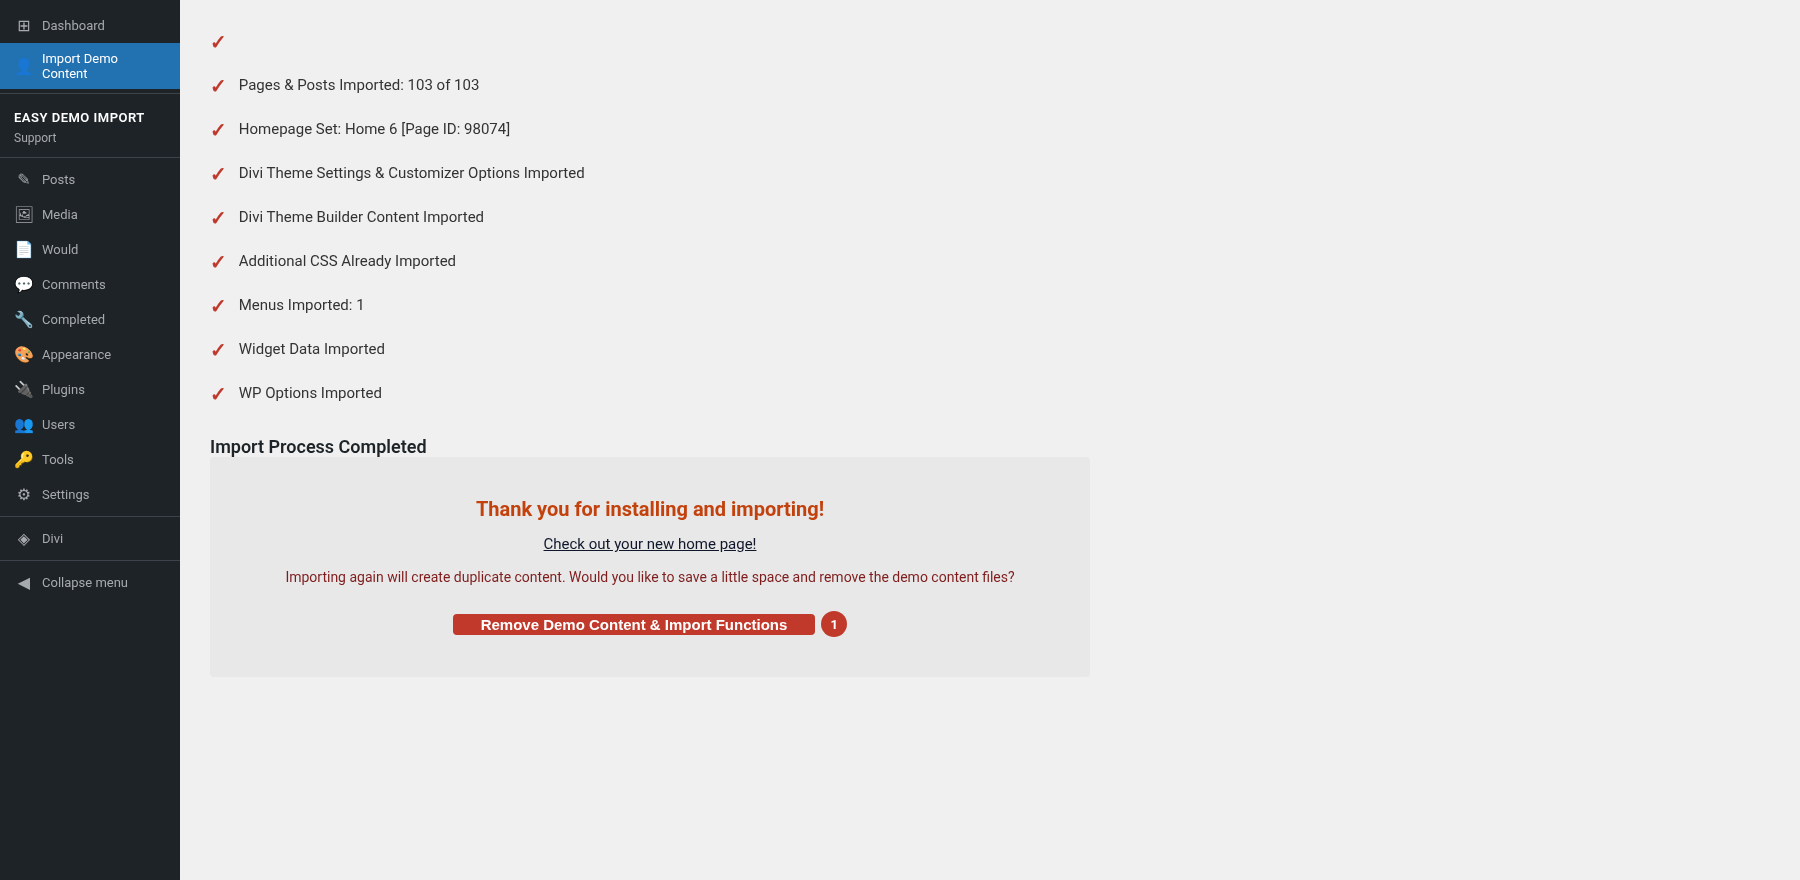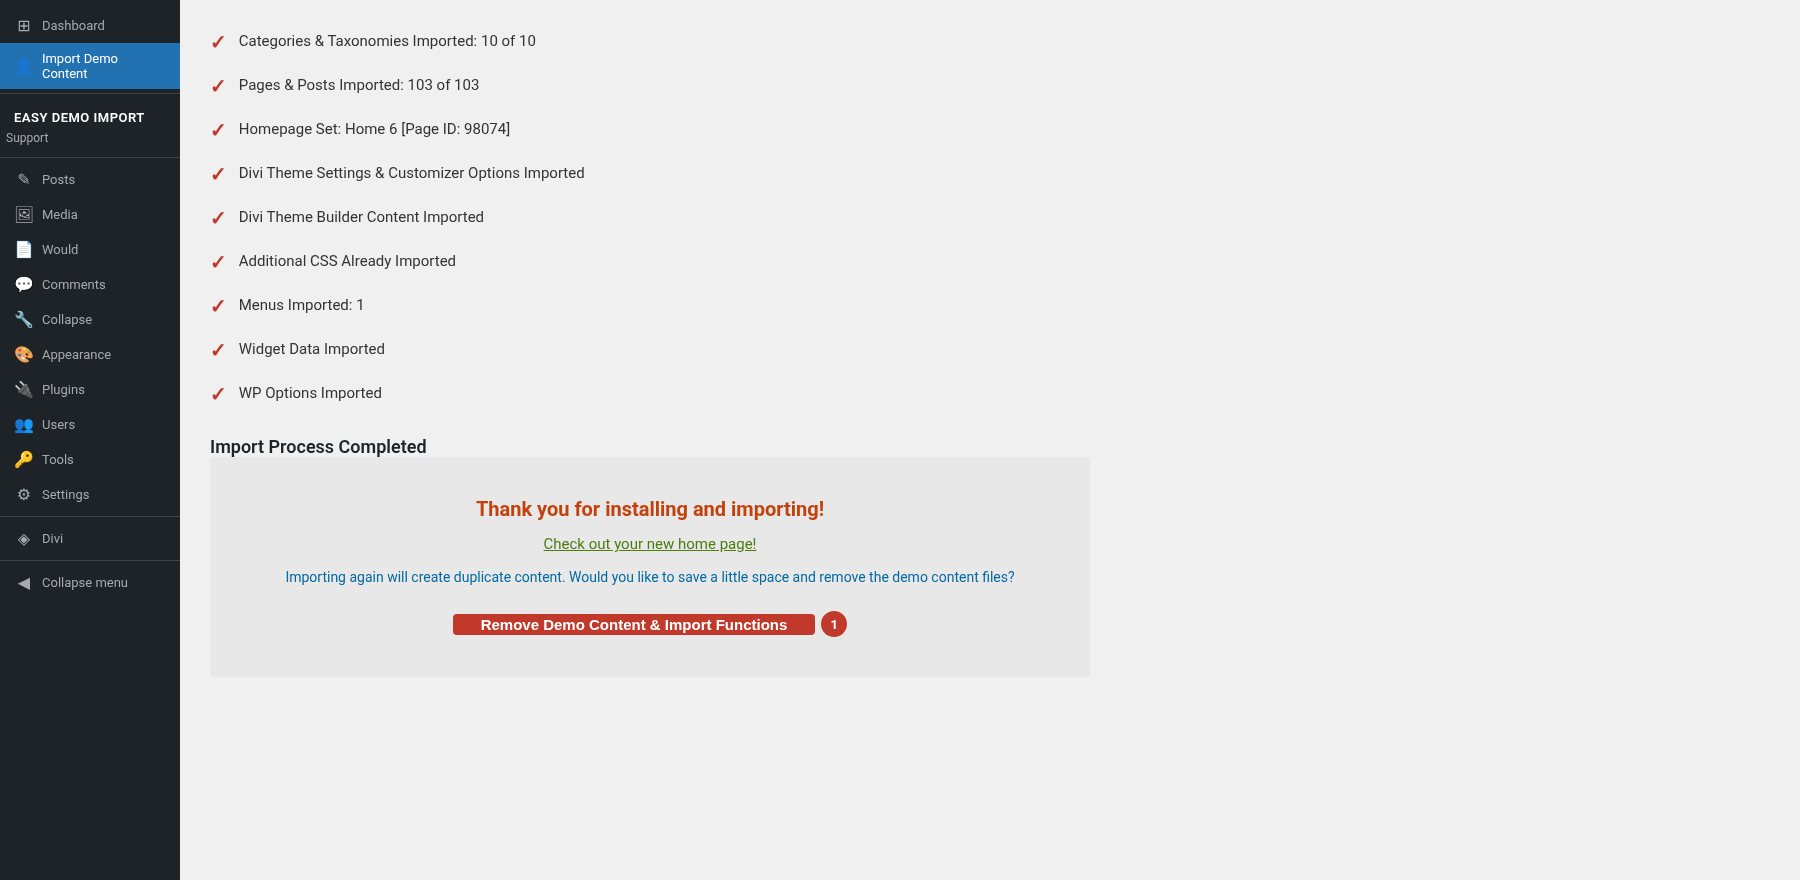--- a/index.html
+++ b/index.html
@@ -34,21 +34,21 @@
 
     .sidebar-section-label {
       padding: 12px 14px 4px 14px;
       font-size: 13px;
       font-weight: 600;
       color: #fff;
       text-transform: uppercase;
       letter-spacing: 0.5px;
     }
     .sidebar-sub-label {
-      padding: 2px 14px 8px 6px;
+      padding: 2px 14px 8px 14px;
       font-size: 12px;
       color: #a7aaad;
       cursor: pointer;
     }
 
     .sidebar-divider { border-top: 1px solid #3c434a; margin: 4px 0; }
 
     
     #main {
       flex: 1;
@@ -89,30 +89,30 @@
       max-width: 880px;
       text-align: center;
     }
     .thank-you-title {
       font-size: 20px;
       font-weight: 700;
       color: #c2410c;
       margin-bottom: 14px;
     }
     .thank-you-link {
-      color: #4d7c0f;
+      color: #0f172a;
       font-size: 15px;
       text-decoration: underline;
       cursor: pointer;
       display: block;
       margin-bottom: 16px;
     }
     .thank-you-desc {
       font-size: 14px;
-      color: #0369a1;
+      color: #7f1d1d;
       margin-bottom: 26px;
     }
     .btn-remove {
       background: #c0392b;
       color: #fff;
       border: none;
       padding: 2px 28px;
       font-size: 15px;
       font-weight: 600;
       border-radius: 4px;
@@ -172,21 +172,21 @@
     <div class="sidebar-item">
       <span class="icon">📄</span>
       <span>Would</span>
     </div>
     <div class="sidebar-item">
       <span class="icon">💬</span>
       <span>Comments</span>
     </div>
     <div class="sidebar-item">
       <span class="icon">🔧</span>
-      <span>Collapse</span>
+      <span>Completed</span>
     </div>
     <div class="sidebar-item">
       <span class="icon">🎨</span>
       <span>Appearance</span>
     </div>
     <div class="sidebar-item">
       <span class="icon">🔌</span>
       <span>Plugins</span>
     </div>
     <div class="sidebar-item">
@@ -211,21 +211,20 @@
       <span class="icon">◀</span>
       <span>Collapse menu</span>
     </div>
   </div>
 </div>
 
 <div id="main">
 
   <div class="check-item">
     <span class="check-icon">✓</span>
-    <span class="check-text">Categories &amp; Taxonomies Imported: 10 of 10</span>
   </div>
 
   <div class="check-item">
     <span class="check-icon">✓</span>
     <span class="check-text">Pages &amp; Posts Imported: 103 of 103</span>
   </div>
 
   <div class="check-item">
     <span class="check-icon">✓</span>
     <span class="check-text">Homepage Set: Home 6 [Page ID: 98074]</span>

